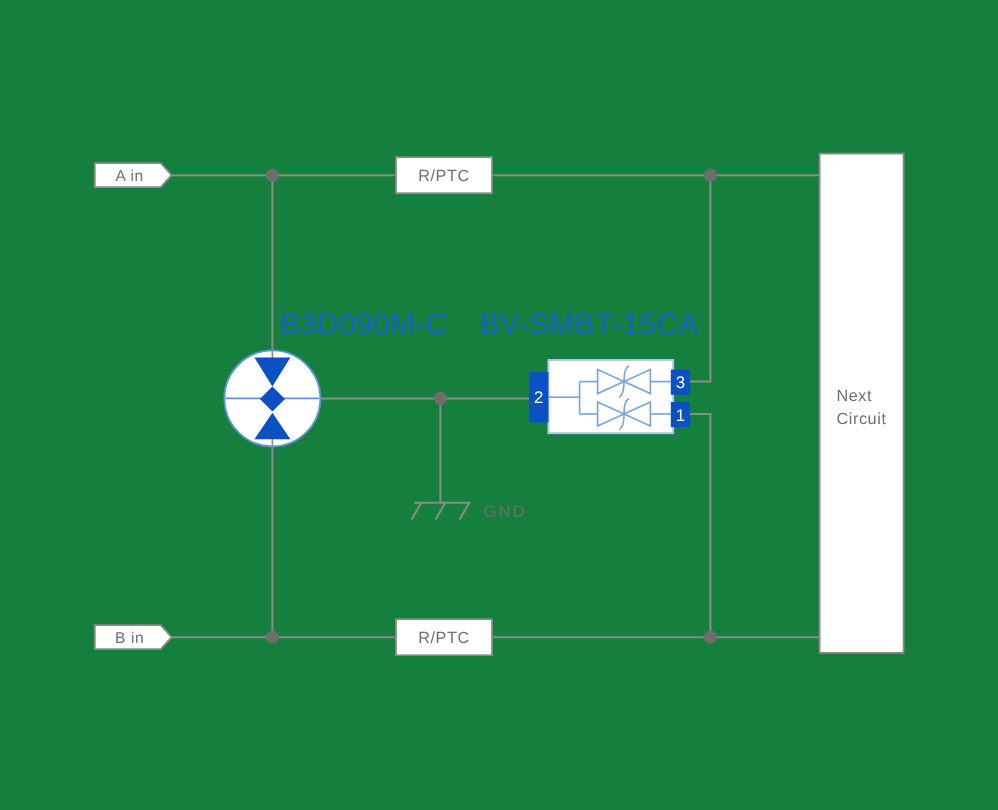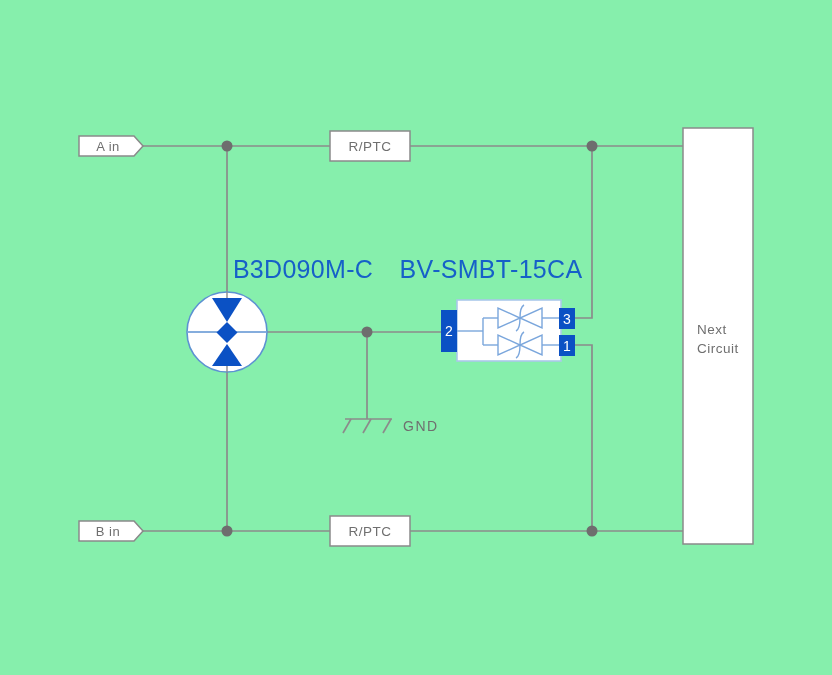--- a/index.html
+++ b/index.html
@@ -1,16 +1,16 @@
 <!DOCTYPE html>
 <html><head>
 <meta charset="utf-8">
 <style>
   html,body{margin:0;padding:0;background:#fff;}
-  .stage{position:relative;width:832px;height:675px;background:#86efac;overflow:hidden;}
+  .stage{position:relative;width:832px;height:675px;background:#15803d;overflow:hidden;}
   svg{position:absolute;left:0;top:0;}
   text{font-family:"Liberation Sans","DejaVu Sans",sans-serif;}
   .wire{fill:none;stroke-width:1.7px;}
   .box{fill:#ffffff;stroke-width:1.5px;}
   .white-fill{fill:#ffffff;}
   .no-fill{fill:none;}
   .lbl{font-size:13px;letter-spacing:0.5px;}
   .lbl-mid{font-size:13.5px;letter-spacing:0.5px;}
   .gnd-lbl{font-size:14px;letter-spacing:1.5px;}
   .title{font-size:25px;letter-spacing:0.3px;}

